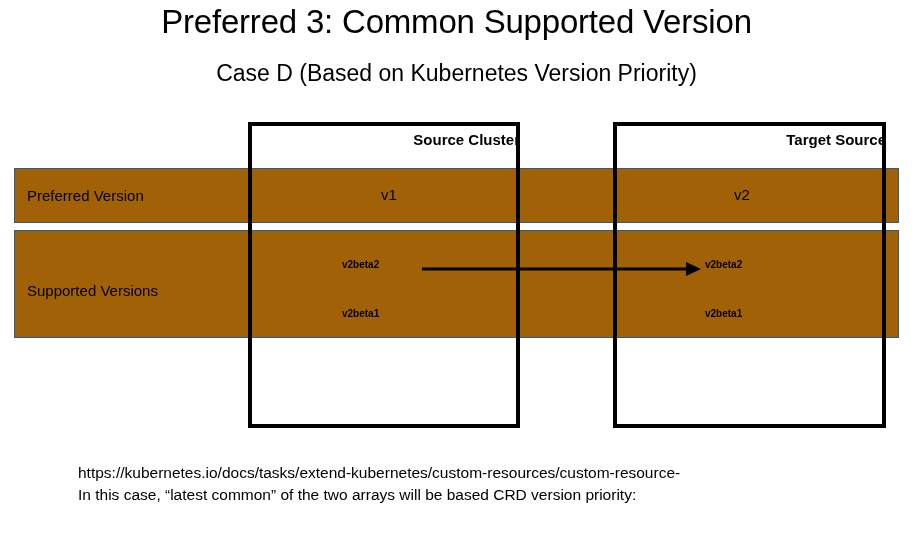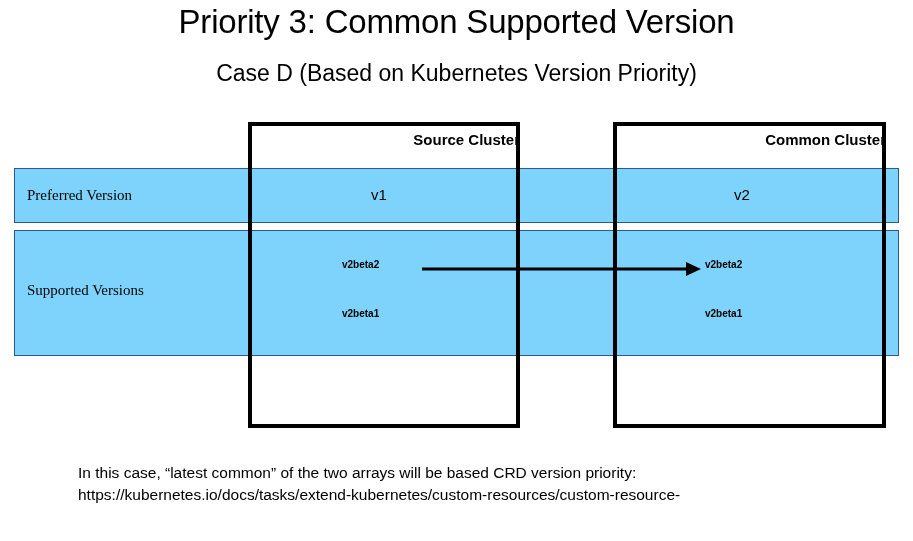--- a/index.html
+++ b/index.html
@@ -35,36 +35,35 @@
     font-size: 23px;
     font-weight: 400;
     line-height: 30px;
     margin-top: 16px;
     white-space: nowrap;
   }
 
   
   .cream-row {
     position: absolute;
-    background: #7dd3fc;
+    background: #a16207;
     border: 1px solid #2E5C8A;
     box-sizing: border-box;
-    font-family: Liberation Serif, serif;
   }
   #row-preferred {
     left: 14px;
     top: 168px;
     width: 885px;
     height: 55px;
   }
   #row-supported {
     left: 14px;
     top: 230px;
     width: 885px;
-    height: 126px;
+    height: 108px;
   }
   .row-label {
     position: absolute;
     left: 12px;
     font-size: 15px;
     font-weight: 400;
     white-space: nowrap;
   }
   #label-preferred { top: 18px; }
   #label-supported { top: 51px; }
@@ -108,21 +107,21 @@
 
   
   .version-pref {
     position: absolute;
     top: 186px;
     font-size: 15px;
     font-weight: 400;
     text-align: center;
     white-space: nowrap;
   }
-  #pref-source { left: 304px; width: 150px; }
+  #pref-source { left: 314px; width: 150px; }
   #pref-target { left: 667px; width: 150px; }
 
   .version-sup {
     position: absolute;
     font-size: 10px;
     font-weight: bold;
     white-space: nowrap;
   }
   #sup-source-0 { left: 342px; top: 259px; }
   #sup-source-1 { left: 342px; top: 308px; }
@@ -148,47 +147,47 @@
     line-height: 22px;
     font-weight: 400;
     word-break: break-word;
   }
   #caption .cap-line { display: block; white-space: nowrap; }
 </style>
 </head>
 <body>
 
 <div id="title-block">
-  <div id="main-title">Priority 3: Common Supported Version</div>
+  <div id="main-title">Preferred 3: Common Supported Version</div>
   <div id="sub-title">Case D (Based on Kubernetes Version Priority)</div>
 </div>
 
 <div class="cream-row" id="row-preferred">
   <span class="row-label" id="label-preferred">Preferred Version</span>
 </div>
 
 <div class="cream-row" id="row-supported">
   <span class="row-label" id="label-supported">Supported Versions</span>
 </div>
 
 <div class="cluster-box" id="box-source"></div>
 <div class="cluster-box" id="box-target"></div>
 
 <div class="cluster-title" id="title-source">Source Cluster</div>
-<div class="cluster-title" id="title-target">Common Cluster</div>
+<div class="cluster-title" id="title-target">Target Source</div>
 
 <div class="version-pref" id="pref-source">v1</div>
 <div class="version-pref" id="pref-target">v2</div>
 
 <div class="version-sup" id="sup-source-0">v2beta2</div>
 <div class="version-sup" id="sup-source-1">v2beta1</div>
 <div class="version-sup" id="sup-target-0">v2beta2</div>
 <div class="version-sup" id="sup-target-1">v2beta1</div>
 
 <svg id="mapping-arrow" viewBox="0 0 285 26">
   <line x1="2" y1="13" x2="266" y2="13" stroke="#000000" stroke-width="3"></line>
   <polygon points="266,6 281,13 266,20" fill="#000000"></polygon>
 </svg>
 
 <div id="caption">
+  <span class="cap-line">https://kubernetes.io/docs/tasks/extend-kubernetes/custom-resources/custom-resource-</span>
   <span class="cap-line">In this case, “latest common” of the two arrays will be based CRD version priority:</span>
-  <span class="cap-line">https://kubernetes.io/docs/tasks/extend-kubernetes/custom-resources/custom-resource-</span>
 </div>
 
 </body></html>

